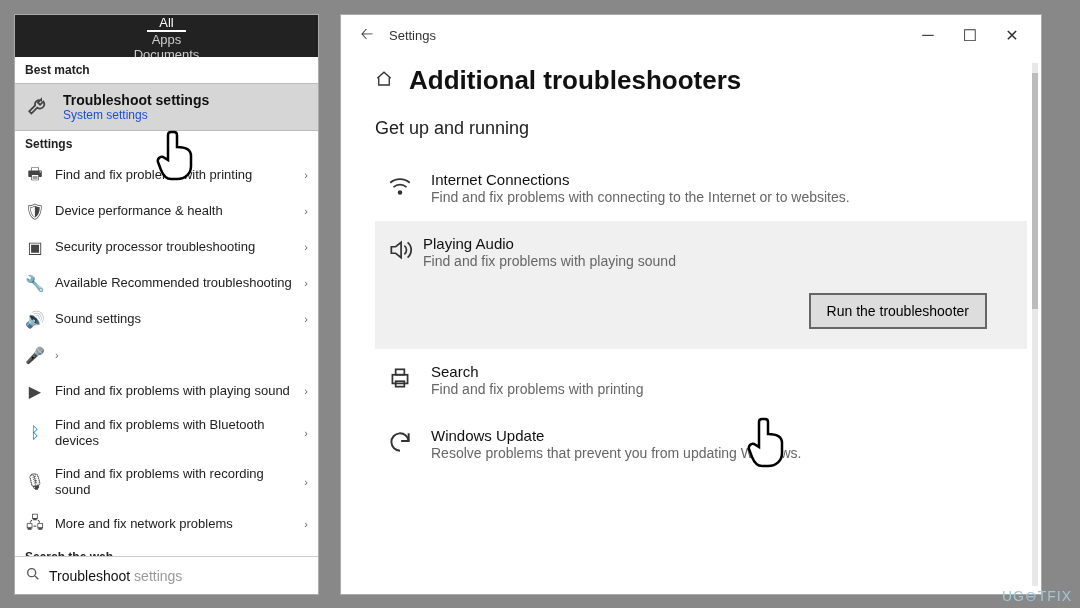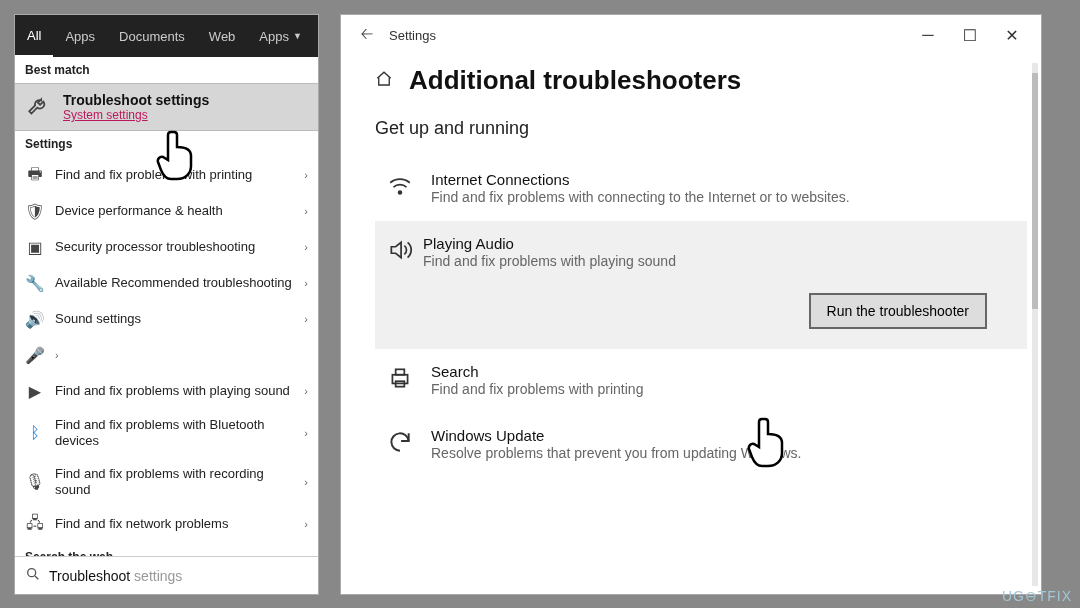--- a/index.html
+++ b/index.html
@@ -7,31 +7,31 @@
 
 .panel-left {
   position: absolute; left: 14px; top: 14px; width: 305px; height: 581px;
   background: #fff; border: 1px solid #aaa; display: flex; flex-direction: column;
 }
 .panel-right {
   position: absolute; left: 340px; top: 14px; width: 702px; height: 581px;
   background: #fff; border: 1px solid #aaa; display: flex; flex-direction: column;
 }
 
-.tabbar { background: #222; height: 42px; display: flex; align-items: center; color: #ccc; font-size: 13px; }
+.tabbar { background: #222; height: 42px; display: flex; align-items: center; color: #ccc; font-size: 13px; flex-direction: column; }
 .tabbar .tab { padding: 0 12px; height: 42px; display: flex; align-items: center; cursor: pointer; }
 .tabbar .tab.active { color: #fff; border-bottom: 2px solid #fff; }
 .tabbar .more-caret { font-size: 9px; margin-left: 4px; }
 
 .section-label { background: #fff; font-size: 12px; font-weight: 600; padding: 6px 10px 6px 10px; color: #222; }
 
 .best-match { background: #d6d6d6; padding: 8px 10px; display: flex; align-items: center; gap: 10px; border-top: 1px solid #bbb; border-bottom: 1px solid #bbb; }
 .best-icon { width: 28px; height: 28px; display: flex; align-items: center; justify-content: center; }
 .best-text .t1 { font-size: 14px; font-weight: 600; color: #111; }
-.best-text .t2 { font-size: 12px; color: #be185d; text-decoration: underline; }
+.best-text .t2 { font-size: 12px; color: #1d4ed8; }
 
 .list { flex: 1; overflow: hidden; }
 .row { display: flex; align-items: center; padding: 8px 10px; gap: 10px; cursor: pointer; }
 .row .icon { width: 20px; height: 20px; display: flex; align-items: center; justify-content: center; color: #444; flex-shrink: 0; }
 .row .label { flex: 1; font-size: 13px; color: #222; line-height: 1.25; }
 .row .chev { font-size: 11px; color: #666; }
 
 .searchbox { height: 38px; border-top: 1px solid #ccc; display: flex; align-items: center; padding: 0 10px; gap: 8px; }
 
 .titlebar { height: 40px; display: flex; align-items: center; padding: 0 8px; }
@@ -132,21 +132,21 @@
         <div class="label">Find and fix problems with Bluetooth devices</div>
         <div class="chev">›</div>
       </div>
     <div class="row">
         <div class="icon">🎙</div>
         <div class="label">Find and fix problems with recording sound</div>
         <div class="chev">›</div>
       </div>
     <div class="row">
         <div class="icon">🖧</div>
-        <div class="label">Find and fix network problems</div>
+        <div class="label">More and fix network problems</div>
         <div class="chev">›</div>
       </div>
     <div class="section-label" style="padding-top:8px">Search the web</div>
   </div>
 
   <div class="searchbox">
     <span>
       <svg width="16" height="16" viewBox="0 0 24 24" fill="none" stroke="#555" stroke-width="2">
           <circle cx="10" cy="10" r="6"></circle>
           <line x1="15" y1="15" x2="20" y2="20"></line>

